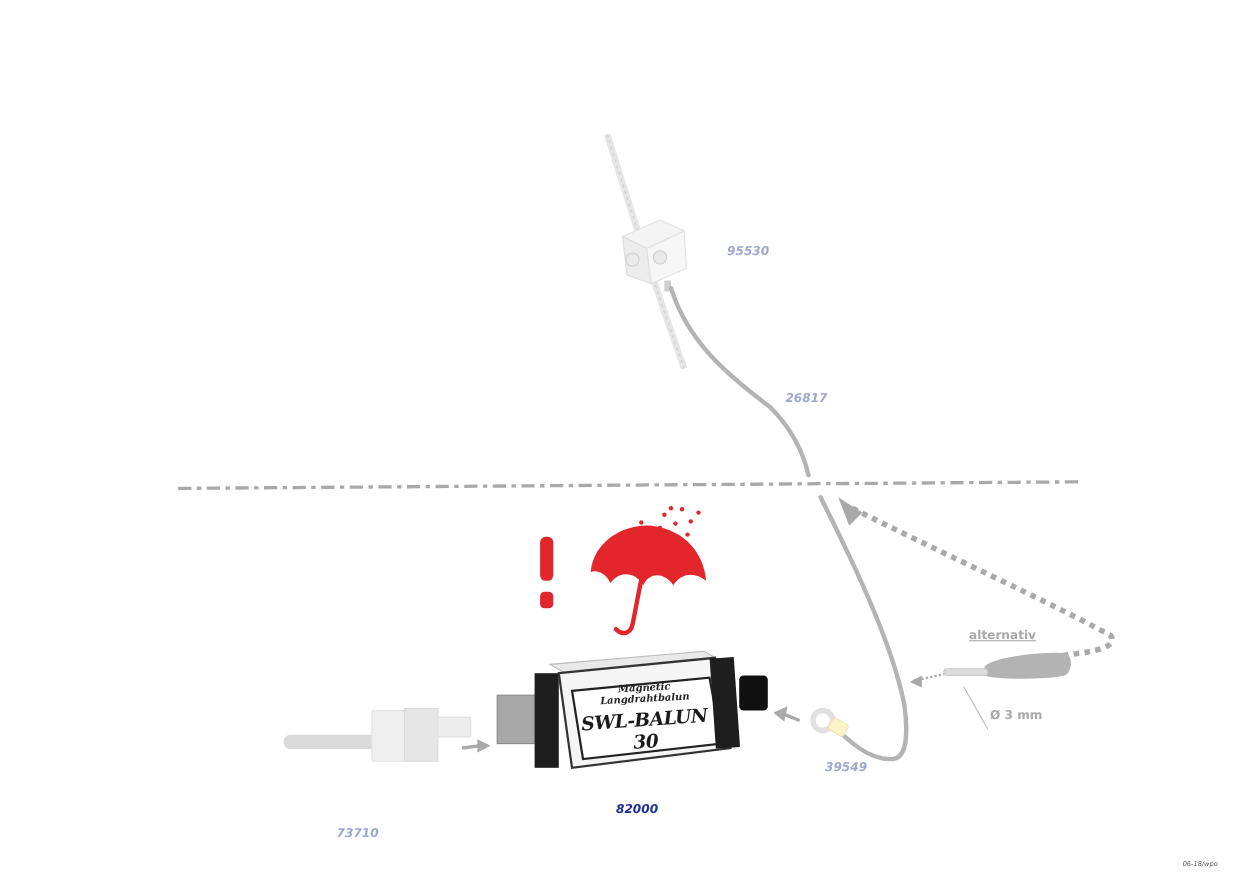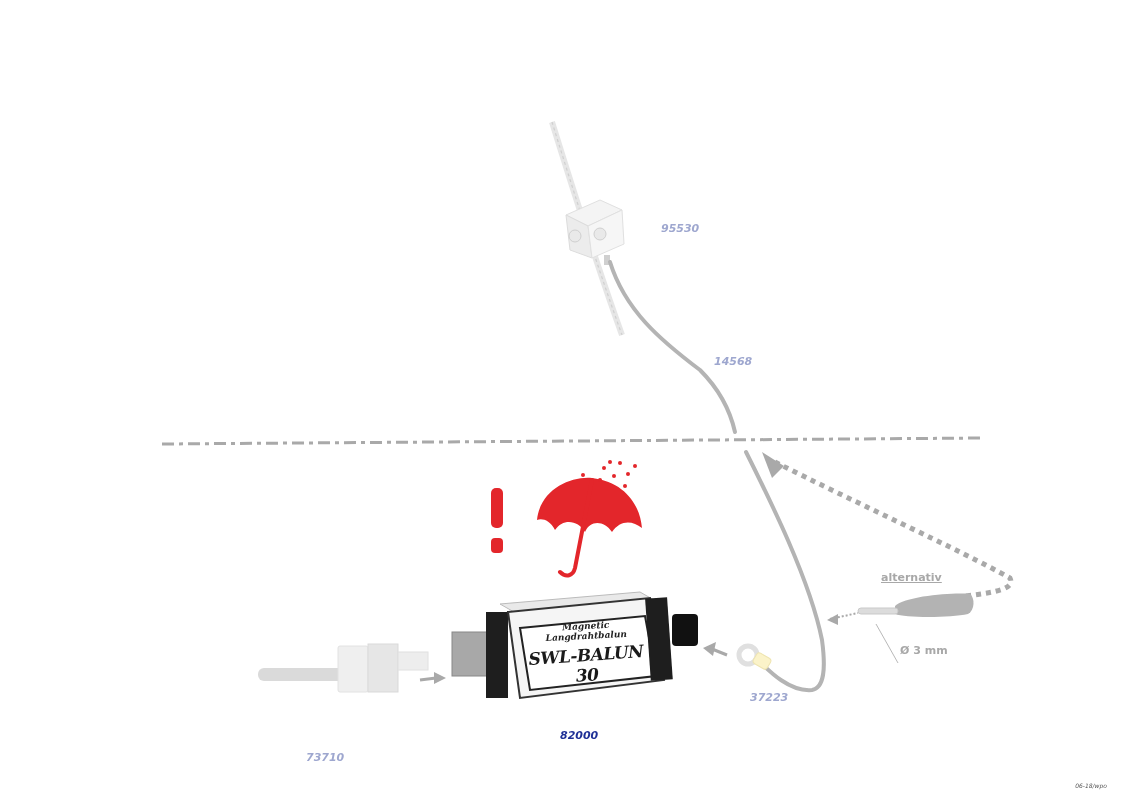--- a/index.html
+++ b/index.html
@@ -91,21 +91,21 @@
     <circle cx="612" cy="488" r="2" fill="#e3262b"></circle>
     <circle cx="625" cy="486" r="2" fill="#e3262b"></circle>
     <circle cx="610" cy="462" r="2" fill="#e3262b"></circle>
   </g>
 </svg>
 
 <div class="balun-text1">Magnetic Langdrahtbalun</div>
 <div class="balun-text2">SWL-BALUN 30</div>
 
 <div class="part-label" style="left:645px; top:222px;margin-left:16px;">95530</div>
-<div class="part-label" style="left:714px; top:355px;">14568</div>
-<div class="part-label" style="left:750px; top:691px;">37223</div>
+<div class="part-label" style="left:714px; top:355px;">26817</div>
+<div class="part-label" style="left:750px; top:691px;">39549</div>
 <div class="part-label" style="left:306px; top:707px;margin-top:44px;">73710</div>
 <div class="part-label main" style="left:560px; top:729px;">82000</div>
 
 <div class="note-label" style="left:881px; top:571px;text-decoration:underline;">alternativ</div>
 <div class="note-label" style="left:900px; top:644px;">Ø 3 mm</div>
 
 <div class="footer">06-18/wpo</div>
 
 </body></html>

